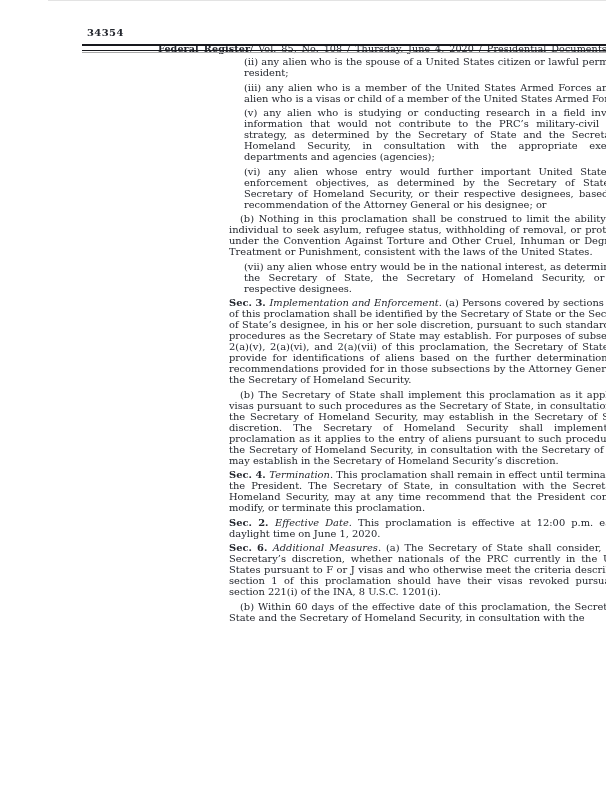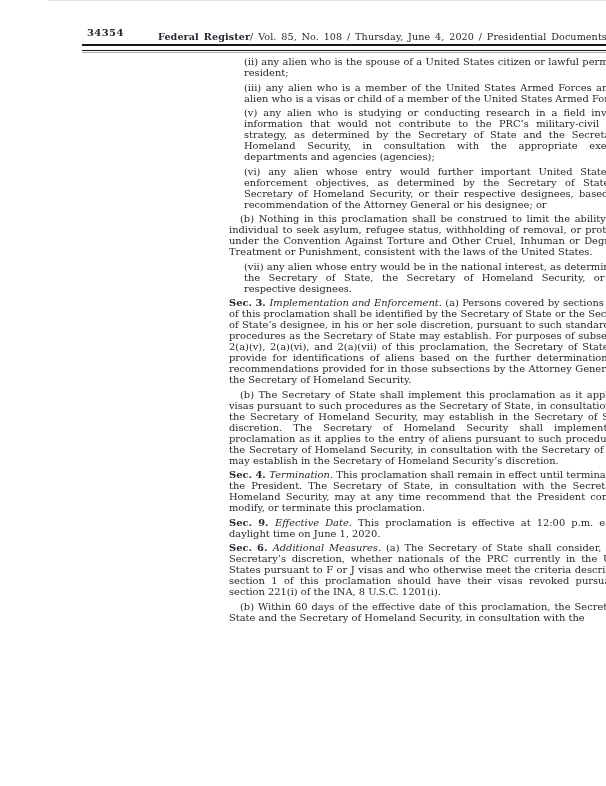--- a/index.html
+++ b/index.html
@@ -32,21 +32,21 @@
     position: absolute;
     left: 39px;
     top: 0;
     font-weight: bold;
     font-size: 10px;
     letter-spacing: 0.4px;
   }
   .header-title {
     position: absolute;
     left: 110px;
-    top: 4px;
+    top: 16px;
     word-spacing: 1.6px;
     letter-spacing: 0.1px;
   }
   .header-title b { font-weight: bold; }
 
   
   .head-rule {
     position: absolute;
     left: 34px;
     top: 43px;
@@ -100,18 +100,18 @@
   <div class="doc-body">
       <p class="para subitem">(ii) any alien who is the spouse of a United States citizen or lawful permanent resident;</p>
       <p class="para subitem">(iii) any alien who is a member of the United States Armed Forces and any alien who is a visas or child of a member of the United States Armed Forces;</p>
       <p class="para subitem">(v) any alien who is studying or conducting research in a field involving information that would not contribute to the PRC’s military-civil fusion strategy, as determined by the Secretary of State and the Secretary of Homeland Security, in consultation with the appropriate executive departments and agencies (agencies);</p>
       <p class="para subitem">(vi) any alien whose entry would further important United States law enforcement objectives, as determined by the Secretary of State, the Secretary of Homeland Security, or their respective designees, based on a recommendation of the Attorney General or his designee; or</p>
       <p class="para indent">(b) Nothing in this proclamation shall be construed to limit the ability of an individual to seek asylum, refugee status, withholding of removal, or protection under the Convention Against Torture and Other Cruel, Inhuman or Degrading Treatment or Punishment, consistent with the laws of the United States.</p>
       <p class="para subitem">(vii) any alien whose entry would be in the national interest, as determined by the Secretary of State, the Secretary of Homeland Security, or their respective designees.</p>
       <p class="para section"><span class="sec-label">Sec. 3. </span><span class="sec-title">Implementation and Enforcement. </span>(a) Persons covered by sections 1 or 2 of this proclamation shall be identified by the Secretary of State or the Secretary of State’s designee, in his or her sole discretion, pursuant to such standards and procedures as the Secretary of State may establish. For purposes of subsections 2(a)(v), 2(a)(vi), and 2(a)(vii) of this proclamation, the Secretary of State shall provide for identifications of aliens based on the further determinations and recommendations provided for in those subsections by the Attorney General and the Secretary of Homeland Security.</p>
       <p class="para indent">(b) The Secretary of State shall implement this proclamation as it applies to visas pursuant to such procedures as the Secretary of State, in consultation with the Secretary of Homeland Security, may establish in the Secretary of State’s discretion. The Secretary of Homeland Security shall implement this proclamation as it applies to the entry of aliens pursuant to such procedures as the Secretary of Homeland Security, in consultation with the Secretary of State, may establish in the Secretary of Homeland Security’s discretion.</p>
       <p class="para section"><span class="sec-label">Sec. 4. </span><span class="sec-title">Termination. </span>This proclamation shall remain in effect until terminated by the President. The Secretary of State, in consultation with the Secretary of Homeland Security, may at any time recommend that the President continue, modify, or terminate this proclamation.</p>
-      <p class="para section"><span class="sec-label">Sec. 9. </span><span class="sec-title">Effective Date. </span>This proclamation is effective at 12:00 p.m. eastern daylight time on June 1, 2020.</p>
+      <p class="para section"><span class="sec-label">Sec. 2. </span><span class="sec-title">Effective Date. </span>This proclamation is effective at 12:00 p.m. eastern daylight time on June 1, 2020.</p>
       <p class="para section"><span class="sec-label">Sec. 6. </span><span class="sec-title">Additional Measures. </span>(a) The Secretary of State shall consider, in the Secretary’s discretion, whether nationals of the PRC currently in the United States pursuant to F or J visas and who otherwise meet the criteria described in section 1 of this proclamation should have their visas revoked pursuant to section 221(i) of the INA, 8 U.S.C. 1201(i).</p>
       <p class="para indent">(b) Within 60 days of the effective date of this proclamation, the Secretary of State and the Secretary of Homeland Security, in consultation with the</p>
     </div>
 
 </div>
 
 </body></html>

